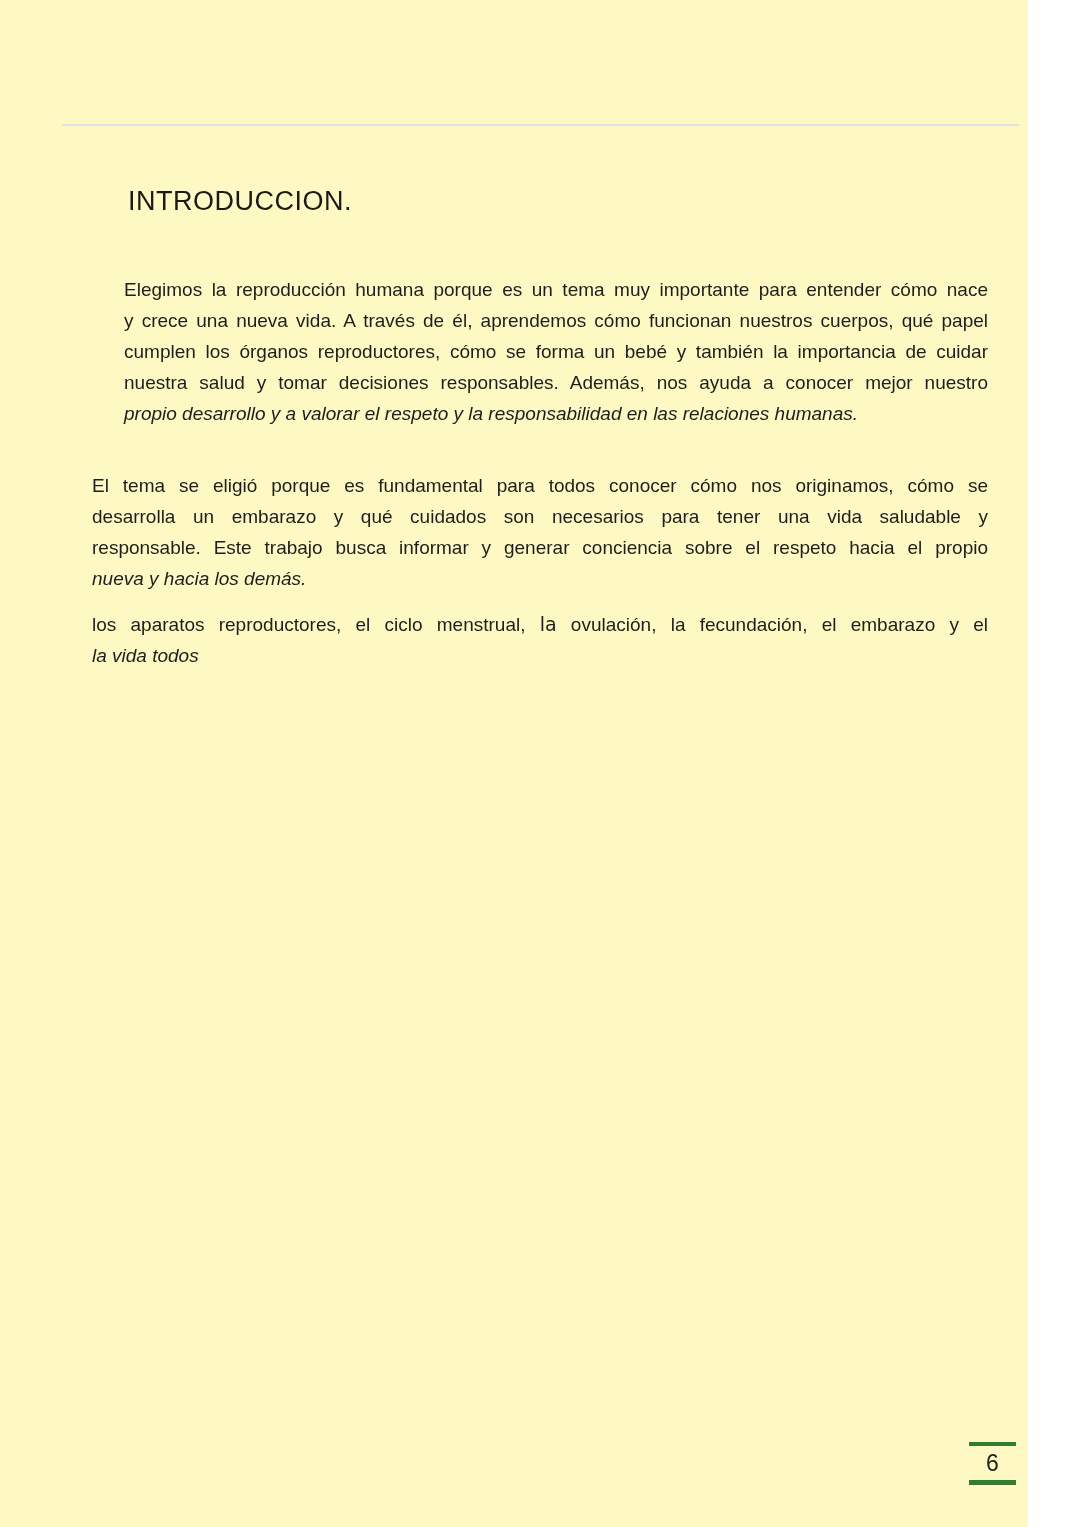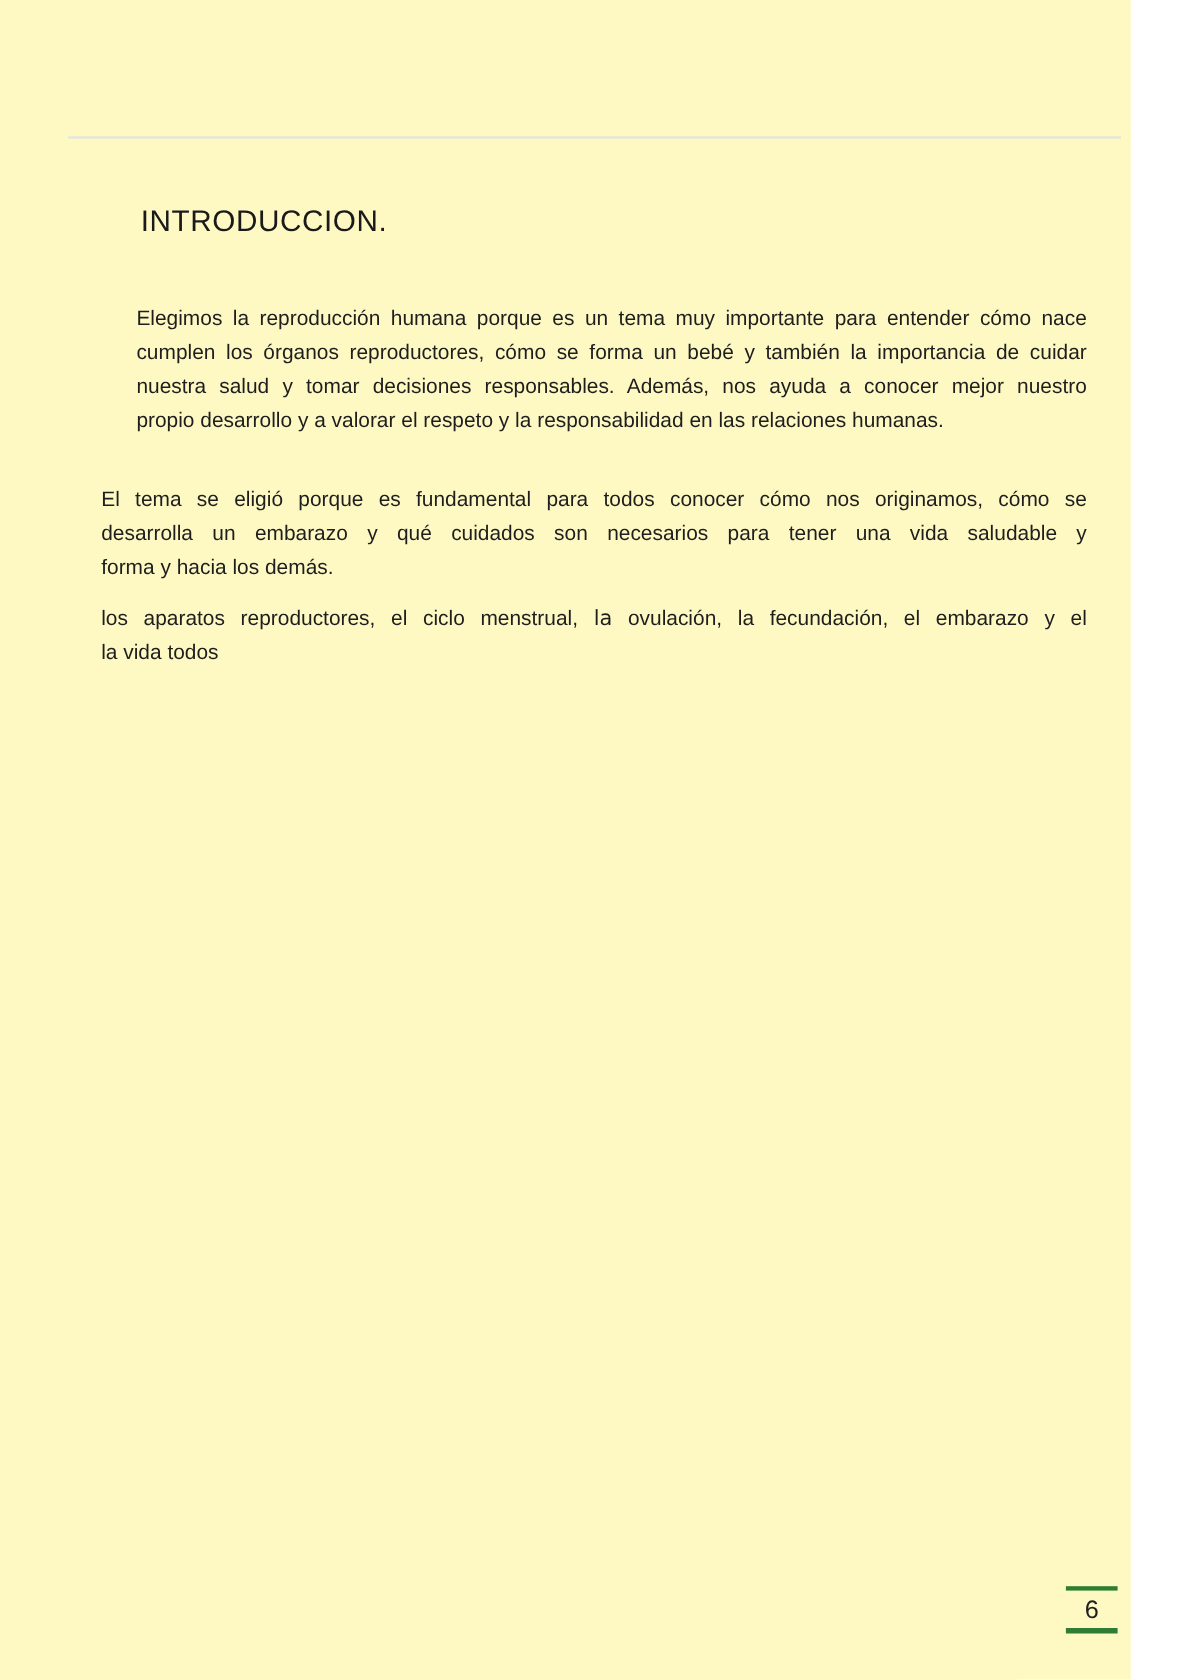--- a/index.html
+++ b/index.html
@@ -46,20 +46,21 @@
   }
   .para { margin: 0; }
   .para.gap-large { margin-bottom: 41px; margin-left: 32px; }
   .para.gap-small { margin-bottom: 15px; margin-top: 29px; }
   .line {
     text-align: justify;
     text-align-last: justify;
   }
   .line.last {
     text-align-last: left;
+    font-style: italic;
   }
   .line.first-indent {
     text-indent: 26px;
   }
   .alt-font {
     font-family: "DejaVu Sans", sans-serif;
   }
   .page-number-box {
     position: absolute;
     right: 12px;
@@ -82,29 +83,31 @@
 <div class="page">
 
   <div class="header-rule"></div>
 
   <h1 class="heading">INTRODUCCION.</h1>
 
   <div class="content">
 
     <div class="para gap-large">
       <div class="line">Elegimos la reproducción humana porque es un tema muy importante para entender cómo nace</div>
+      <div class="line">y crece una nueva vida. A través de él, aprendemos cómo funcionan nuestros cuerpos, qué papel</div>
       <div class="line">cumplen los órganos reproductores, cómo se forma un bebé y también la importancia de cuidar</div>
       <div class="line">nuestra salud y tomar decisiones responsables. Además, nos ayuda a conocer mejor nuestro</div>
       <div class="line last">propio desarrollo y a valorar el respeto y la responsabilidad en las relaciones humanas.</div>
     </div>
 
     <div class="para gap-small">
       <div class="line">El tema se eligió porque es fundamental para todos conocer cómo nos originamos, cómo se</div>
       <div class="line">desarrolla un embarazo y qué cuidados son necesarios para tener una vida saludable y</div>
-      <div class="line last">forma y hacia los demás.</div>
+      <div class="line">responsable. Este trabajo busca informar y generar conciencia sobre el respeto hacia el propio</div>
+      <div class="line last">nueva y hacia los demás.</div>
     </div>
 
     <div class="para">
       <div class="line"><span>los aparatos reproductores, el ciclo menstrual, </span><span class="alt-font">la</span><span> ovulación, la fecundación, el embarazo y el</span></div>
       <div class="line last">la vida todos</div>
     </div>
 
   </div>
 
   <div class="page-number-box">

